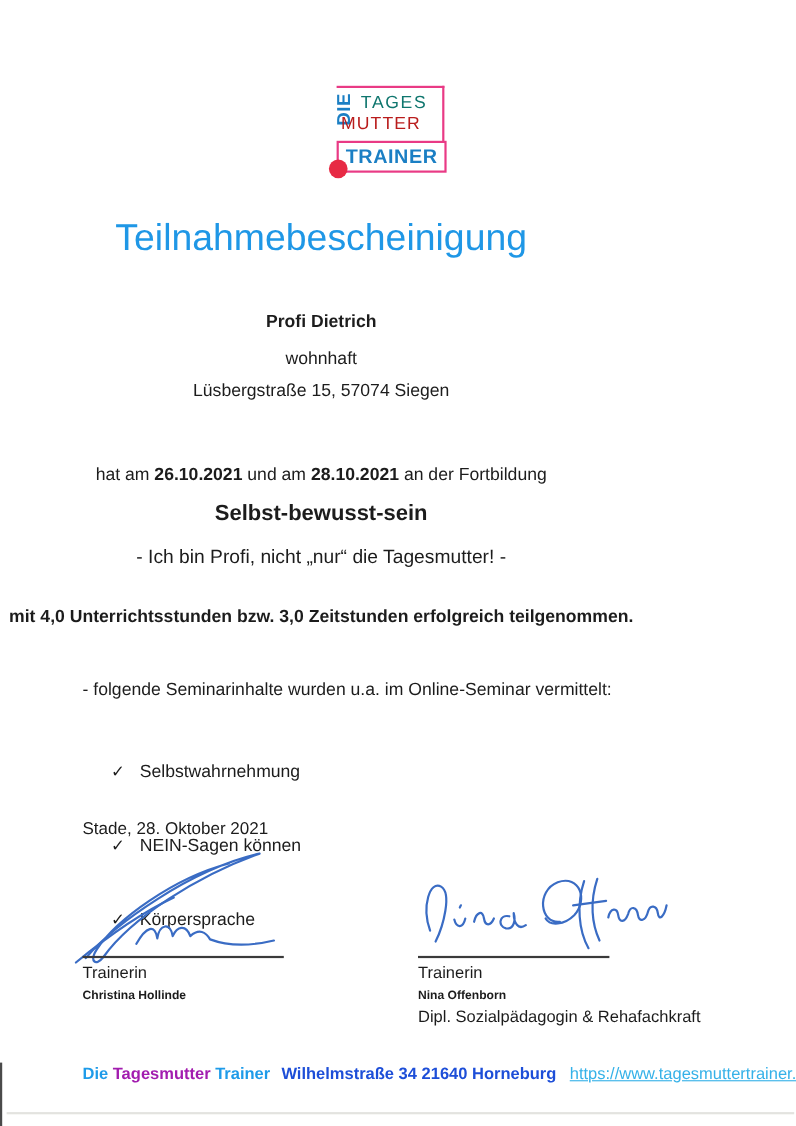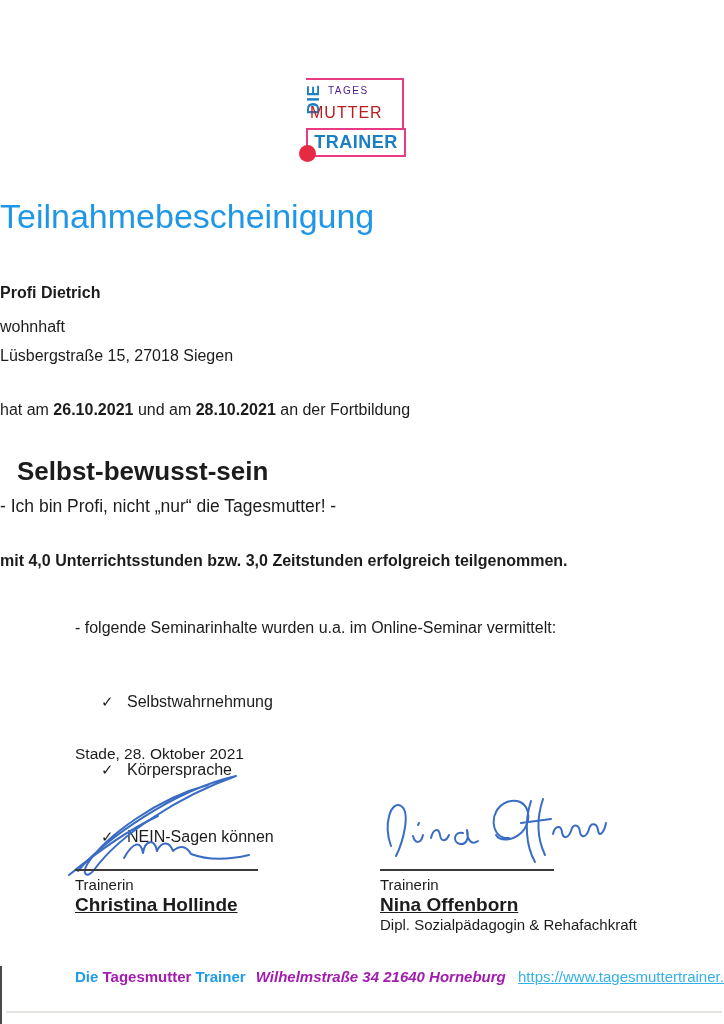--- a/index.html
+++ b/index.html
@@ -1,65 +1,65 @@
 <!DOCTYPE html>
 <html><head>
 <meta charset="utf-8">
 <style>
   html,body { margin:0; padding:0; background:#ffffff; }
   .page {
     position:relative; width:724px; height:1024px; background:#ffffff;
     font-family:"Liberation Sans", sans-serif; color:#1c1c1c; overflow:hidden;
   }
   .abs { position:absolute; }
-  .centered { left:0; width:584px; }
+  .centered { left:0; width:584px; text-align:center; }
 
   
   .logo { position:absolute; left:306px; top:78px; width:100px; height:86px; }
   .logo-upper { position:absolute; left:0; top:0; width:96px; height:50px;
     border-top:2.5px solid #e93a85; border-right:2.5px solid #e93a85; }
   .logo-die { position:absolute; left:-9px; top:11px; width:32px; height:17px;
     transform:rotate(-90deg); font-size:17px; font-weight:bold; color:#1b7fc4;
     letter-spacing:0.5px; text-align:center; line-height:17px; }
-  .logo-tages { position:absolute; left:22px; top:5px; font-size:10px; color:#4c1d95; letter-spacing:1.5px; }
+  .logo-tages { position:absolute; left:22px; top:5px; font-size:16px; color:#0f766e; letter-spacing:1.5px; }
   .logo-mutter { position:absolute; left:4px; top:24px; font-size:16px; color:#b91c1c; letter-spacing:1px; }
   .logo-trainer-box { position:absolute; left:0; top:50px; width:96px; height:25px;
     border:2.5px solid #e93a85; }
   .logo-trainer { display:block; width:100%; text-align:center; line-height:25px;
     font-size:18px; font-weight:bold; color:#1b7fc4; letter-spacing:0.5px; }
   .logo-dot { position:absolute; left:-7px; top:67px; width:17px; height:17px;
     border-radius:50%; background:#e72a44; }
 
   
   .doc-title { top:197px; font-size:34px; color:#1f97e6; }
   .line-name { top:284px; font-size:16px; font-weight:bold; }
   .line-wohnhaft { top:318px; font-size:16px; }
   .line-address { top:347px; font-size:16px; }
-  .line-dates { top:401px; font-size:16px; }
-  .course-title { top:456px; font-size:26px; font-weight:bold;padding-left:17px; }
+  .line-dates { top:423px; font-size:16px; }
+  .course-title { top:456px; font-size:20px; font-weight:bold; }
   .course-subtitle { top:496px; font-size:17.5px; }
   .line-hours { top:552px; font-size:16px;font-weight:bold; }
   .contents-heading { left:75px; top:619px; font-size:16px; }
   .check-list { left:101px; top:646px; }
   .check-item { font-size:16px; line-height:23.5px;margin-top:44px; }
   .check-item .check { display:inline-block; width:26px; font-size:15px; }
   .place-date { left:75px; top:745px; font-size:15.5px; }
 
   
   .sig-svg { position:absolute; }
   .sig-svg path { fill:none; stroke:#3a6cc4; stroke-width:2; stroke-linecap:round; stroke-linejoin:round; }
   .sig-rule { position:absolute; height:2px; background:#3a3a3a; }
   .sig-block { position:absolute; font-size:15px; line-height:20px; }
-  .sig-name { font-weight:bold; font-size:19px;text-decoration:underline; }
+  .sig-name { font-weight:bold; font-size:11px; }
 
   
   .footer { position:absolute; left:75px; top:968px; font-size:15px; font-weight:bold; white-space:nowrap; }
   .brand-blue { color:#1e9be9; }
   .brand-red { color:#a21caf; }
-  .footer-address { color:#a21caf; margin-left:6px;font-style:italic; }
+  .footer-address { color:#1d4ed8; margin-left:6px; }
   .footer-link { color:#35b1e8; font-weight:normal; text-decoration:underline; margin-left:8px; cursor:pointer; }
 
   
   .edge-bar { position:absolute; left:0; top:966px; width:2px; height:58px; background:#4a4a4a; }
   .bottom-line { position:absolute; left:6px; top:1011px; width:716px; height:1.5px; background:#e3e3df; }
 </style>
 </head>
 <body>
 
 <div class="page">
@@ -73,39 +73,39 @@
     <div class="logo-trainer-box">
       <span class="logo-trainer">TRAINER</span>
     </div>
     <div class="logo-dot"></div>
   </div>
 
   <div class="abs centered doc-title">Teilnahmebescheinigung</div>
 
   <div class="abs centered line-name">Profi Dietrich</div>
   <div class="abs centered line-wohnhaft">wohnhaft</div>
-  <div class="abs centered line-address">Lüsbergstraße 15, 27018 Siegen</div>
+  <div class="abs centered line-address">Lüsbergstraße 15, 57074 Siegen</div>
 
   <div class="abs centered line-dates"><span>hat am </span><b>26.10.2021</b><span> und am </span><b>28.10.2021</b><span> an der Fortbildung</span></div>
 
   <div class="abs centered course-title">Selbst-bewusst-sein</div>
   <div class="abs centered course-subtitle">- Ich bin Profi, nicht „nur“ die Tagesmutter! -</div>
 
   <div class="abs centered line-hours"><span>mit </span><b>4,0</b><span> Unterrichtsstunden bzw. </span><b>3,0</b><span> Zeitstunden </span><b>erfolgreich</b><span> teilgenommen.</span></div>
 
   <div class="abs contents-heading">- folgende Seminarinhalte wurden u.a. im Online-Seminar vermittelt:</div>
   <div class="abs check-list">
     <div class="check-item">
       <span class="check">✓</span><span>Selbstwahrnehmung</span>
     </div>
     <div class="check-item">
-      <span class="check">✓</span><span>Körpersprache</span>
+      <span class="check">✓</span><span>NEIN-Sagen können</span>
     </div>
     <div class="check-item">
-      <span class="check">✓</span><span>NEIN-Sagen können</span>
+      <span class="check">✓</span><span>Körpersprache</span>
     </div>
   </div>
 
   <div class="abs place-date">Stade, 28. Oktober 2021</div>
 
   <svg class="sig-svg" style="left:62px; top:770px;" width="200" height="108" viewBox="0 0 200 108" aria-hidden="true">
     <path d="M 16 101 C 42 70 112 20 174 6 C 118 26 58 64 32 100 C 25 109 19 104 26 93 C 44 66 96 28 146 15"></path>
     <path d="M 7 105 C 34 83 66 60 96 46"></path>
     <path d="M 62 88 C 71 72 79 70 81 83 C 83 70 93 68 95 81 C 99 72 107 70 111 81 C 119 74 125 77 129 84 C 145 90 166 90 187 85"></path>
   </svg>

